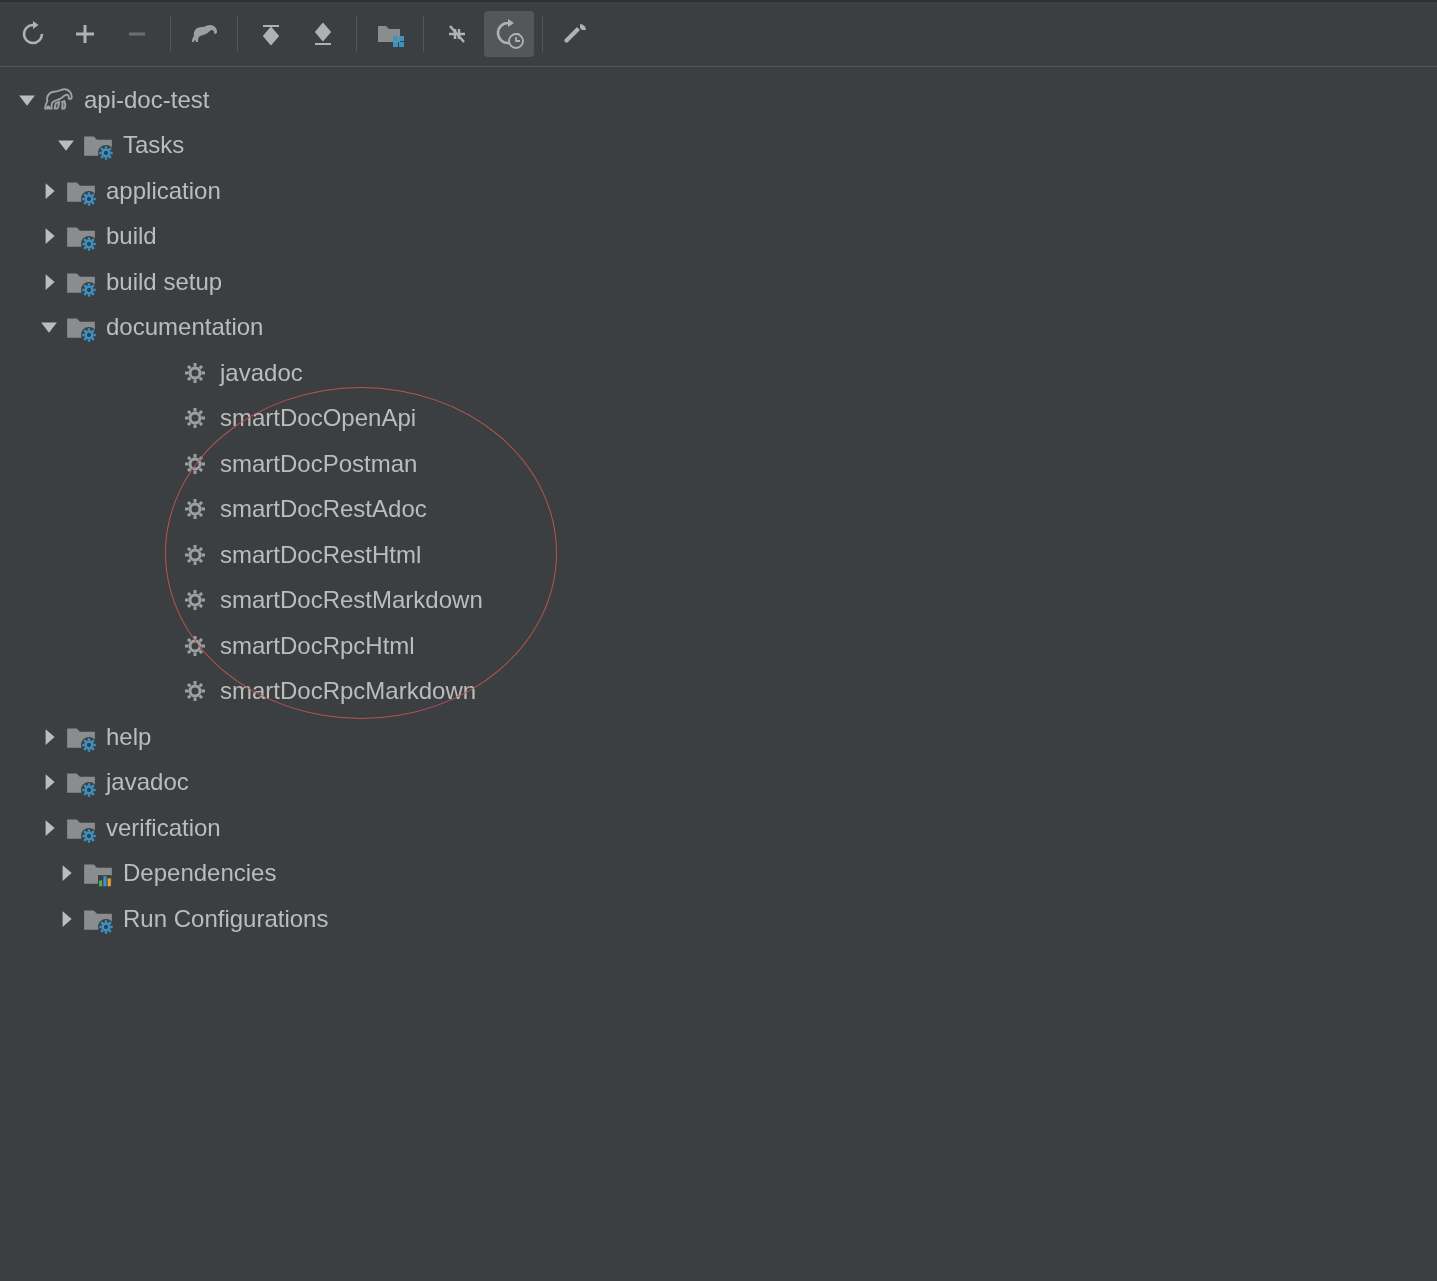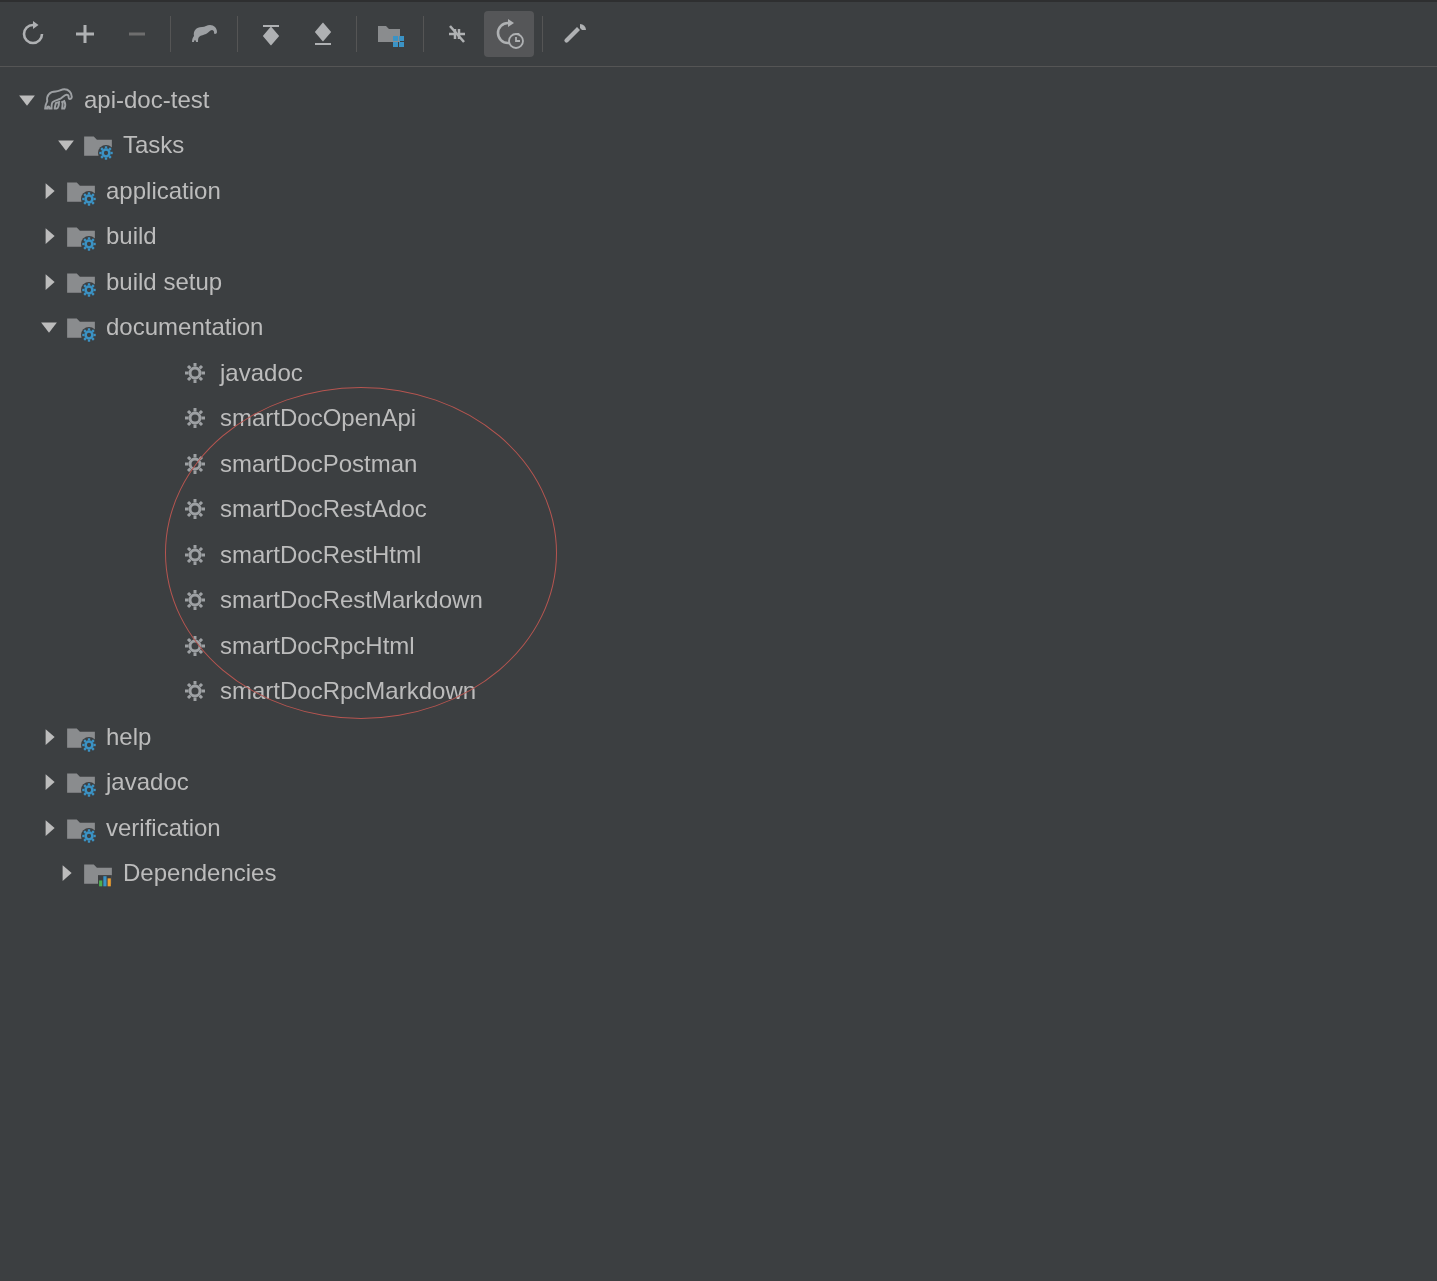--- a/index.html
+++ b/index.html
@@ -428,15 +428,28 @@
         </svg>
       </span>
     <span class="icon-slot">
         <svg width="32" height="32" viewBox="0 0 30 30">
           <use href="#folder-bars"></use>
         </svg>
       </span>
     <span class="label">Dependencies</span>
   </div>
 
+  <div class="row indent-1">
+    <span class="arrow">
+        <svg width="18" height="18" viewBox="0 0 16 16">
+          <use href="#arrow-right"></use>
+        </svg>
+      </span>
+    <span class="icon-slot">
+        <svg width="32" height="32" viewBox="0 0 30 30">
+          <use href="#folder-gear"></use>
+        </svg>
+      </span>
+    <span class="label">Run Configurations</span>
+  </div>
 
   <div class="ann-circle" style="left:165px; top:320px; width:390px; height:330px;"></div>
 </div>
 
 </body></html>

